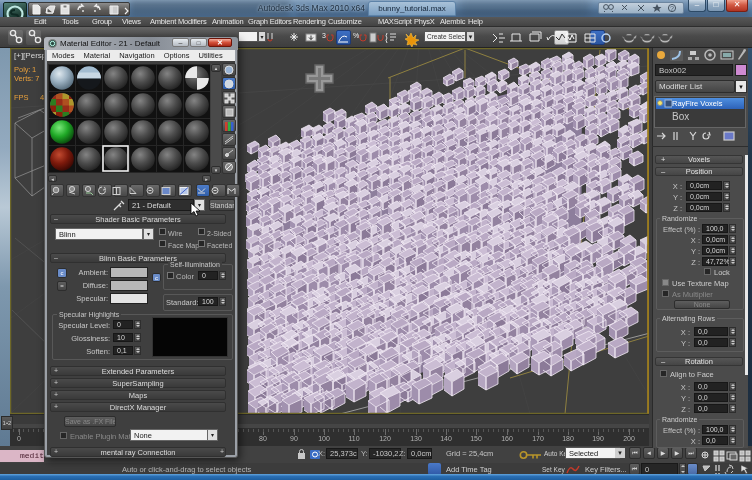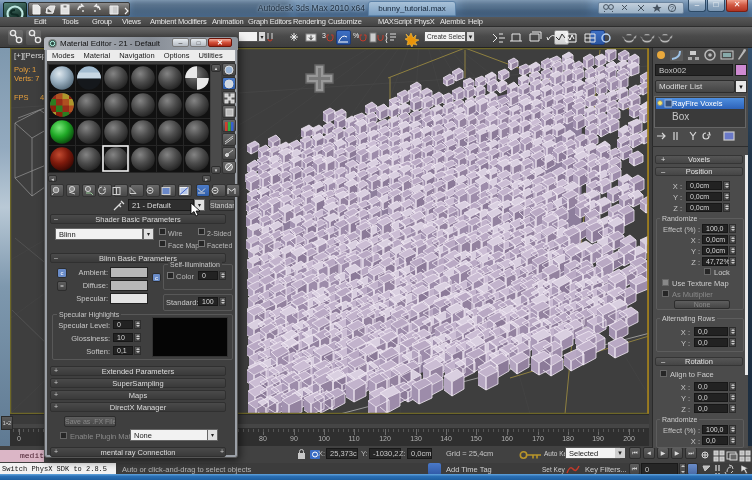--- a/index.html
+++ b/index.html
@@ -773,21 +773,20 @@
     <span class="abs" style="left:544px;top:4px;color:#d0d0d0;font-size:6.5px">Auto Key</span>
     <div class="abs" style="left:565px;top:1px;width:55px;height:12px;background:#f4f4f4;border:1px solid #555;color:#222;font-size:7.5px;line-height:11px;padding-left:3px">Selected</div>
     <div class="abs" style="left:615px;top:2px;width:10px;height:10px;background:#d0d0d0;color:#222;font-size:7px;text-align:center;line-height:10px">▾</div>
     <div class="btn" style="left:629px;top:1px;width:12px;height:12px;line-height:11px;font-size:6px">⏮</div>
     <div class="btn" style="left:643px;top:1px;width:12px;height:12px;line-height:11px;font-size:6px">◄</div>
     <div class="btn" style="left:657px;top:1px;width:12px;height:12px;line-height:11px;font-size:6px">▶</div>
     <div class="btn" style="left:671px;top:1px;width:12px;height:12px;line-height:11px;font-size:6px">▶</div>
     <div class="btn" style="left:685px;top:1px;width:12px;height:12px;line-height:11px;font-size:6px">⏭</div>
   </div>
 <div class="abs" id="status2">
-    <div class="abs" style="left:0;top:0px;width:116px;height:13px;background:#f2f2f2;color:#111;font-family:'Liberation Mono',monospace;font-size:7px;line-height:12px;padding-left:2px;white-space:nowrap;overflow:hidden">Switch PhysX SDK to 2.8.5</div>
     <span class="abs" style="left:122px;top:2px;color:#b5b5b5;font-size:7.5px">Auto or click-and-drag to select objects</span>
     <div class="abs" style="left:428px;top:0px;width:13px;height:12px;background:linear-gradient(180deg,#4a79c9,#2f59a6);border-radius:2px"></div>
     <span class="abs" style="left:446px;top:2px;color:#cfcfcf;font-size:7.5px">Add Time Tag</span>
     <span class="abs" style="left:542px;top:3px;color:#cfcfcf;font-size:6.5px">Set Key</span>
     <svg class="abs" style="left:566px;top:1px" width="16" height="11" viewBox="0 0 16 11">
       <path d="M1 9 q3 -8 6 -4 t6 -3" stroke="#c43a2a" fill="none" stroke-width="1.5"></path>
     </svg>
     <span class="abs" style="left:585px;top:2px;color:#cfcfcf;font-size:7.5px">Key Filters...</span>
     <div class="btn" style="left:629px;top:0px;width:11px;height:12px;line-height:11px;font-size:6px">⏮</div>
     <div class="field" style="left:641px;top:0px;width:37px;height:12px;line-height:11px">0</div>

